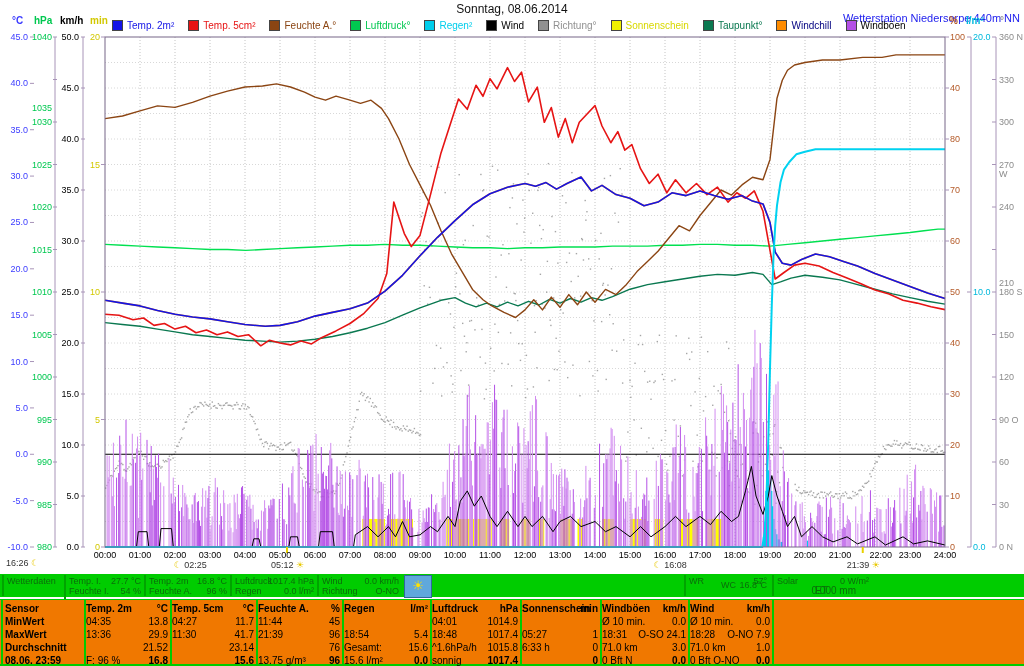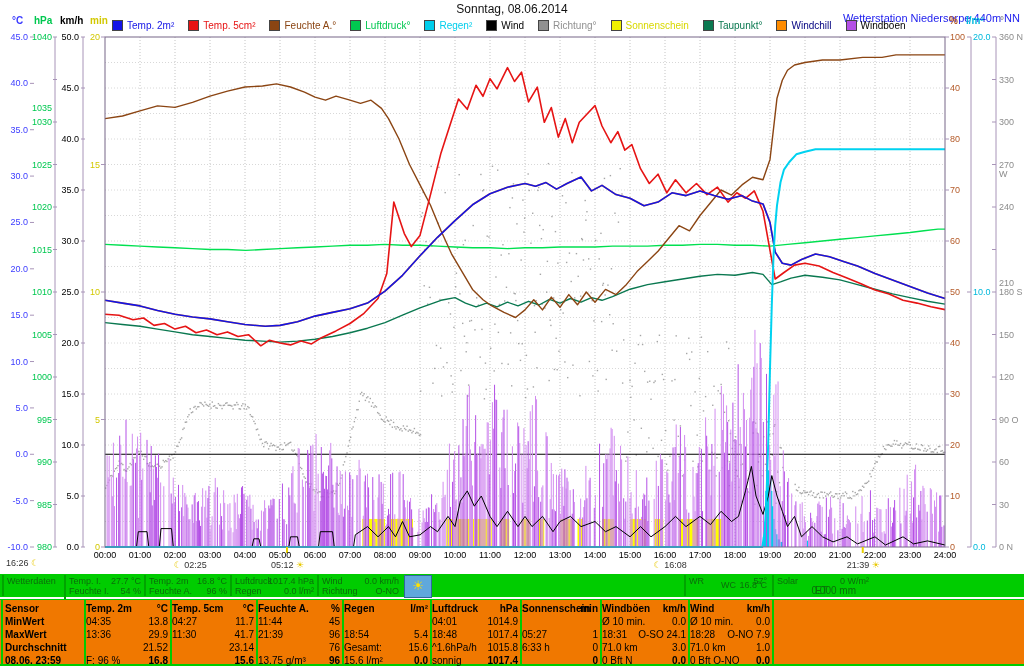--- a/index.html
+++ b/index.html
@@ -1581,21 +1581,21 @@
         <div class="xlab" style="position: absolute; left: 508px; top: 550px; width: 34px; text-align: center; font-size: 9px;">12:00</div>
         <div class="xlab" style="position: absolute; left: 543px; top: 550px; width: 34px; text-align: center; font-size: 9px;">13:00</div>
         <div class="xlab" style="position: absolute; left: 578px; top: 550px; width: 34px; text-align: center; font-size: 9px;">14:00</div>
         <div class="xlab" style="position: absolute; left: 613px; top: 550px; width: 34px; text-align: center; font-size: 9px;">15:00</div>
         <div class="xlab" style="position: absolute; left: 648px; top: 550px; width: 34px; text-align: center; font-size: 9px;">16:00</div>
         <div class="xlab" style="position: absolute; left: 683px; top: 550px; width: 34px; text-align: center; font-size: 9px;">17:00</div>
         <div class="xlab" style="position: absolute; left: 718px; top: 550px; width: 34px; text-align: center; font-size: 9px;">18:00</div>
         <div class="xlab" style="position: absolute; left: 753px; top: 550px; width: 34px; text-align: center; font-size: 9px;">19:00</div>
         <div class="xlab" style="position: absolute; left: 788px; top: 550px; width: 34px; text-align: center; font-size: 9px;">20:00</div>
         <div class="xlab" style="position: absolute; left: 823px; top: 550px; width: 34px; text-align: center; font-size: 9px;">21:00</div>
-        <div class="xlab" style="position: absolute; left: 858px; top: 550px; width: 34px; text-align: center; font-size: 9px;">22:00</div>
+        <div class="xlab" style="position: absolute; left: 858px; top: 550px; width: 34px; text-align: right; font-size: 9px;">22:00</div>
         <div class="xlab" style="position: absolute; left: 893px; top: 550px; width: 34px; text-align: center; font-size: 9px;">23:00</div>
         <div class="xlab" style="position: absolute; left: 928px; top: 550px; width: 34px; text-align: center; font-size: 9px;">24:00</div>
         <div style="position: absolute; left: 6px; top: 558px; font-size: 9px; color: rgb(51, 51, 51); white-space: nowrap;">16:26 <span class="mk-moon">☾</span></div>
         <div style="position: absolute; left: 173.7px; top: 560px; font-size: 9px; color: rgb(51, 51, 51); white-space: nowrap;"><span class="mk-moon">☾</span> 02:25</div>
         <div style="position: absolute; left: 271px; top: 560px; font-size: 9px; color: rgb(51, 51, 51); white-space: nowrap;">05:12 <span class="mk-sun">☀</span></div>
         <div style="position: absolute; left: 653.55px; top: 560px; font-size: 9px; color: rgb(51, 51, 51); white-space: nowrap;"><span class="mk-moon">☾</span> 16:08</div>
         <div style="position: absolute; left: 846.75px; top: 560px; font-size: 9px; color: rgb(51, 51, 51); white-space: nowrap;">21:39 <span class="mk-sun">☀</span></div>
       </div>
   </div>
   <div id="statusbar" class="abs">

